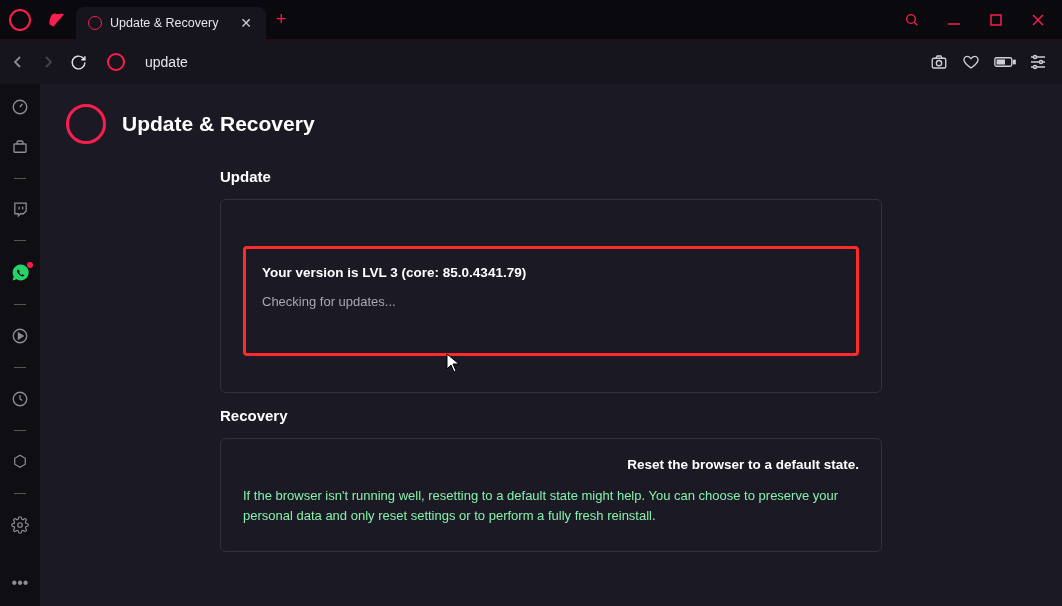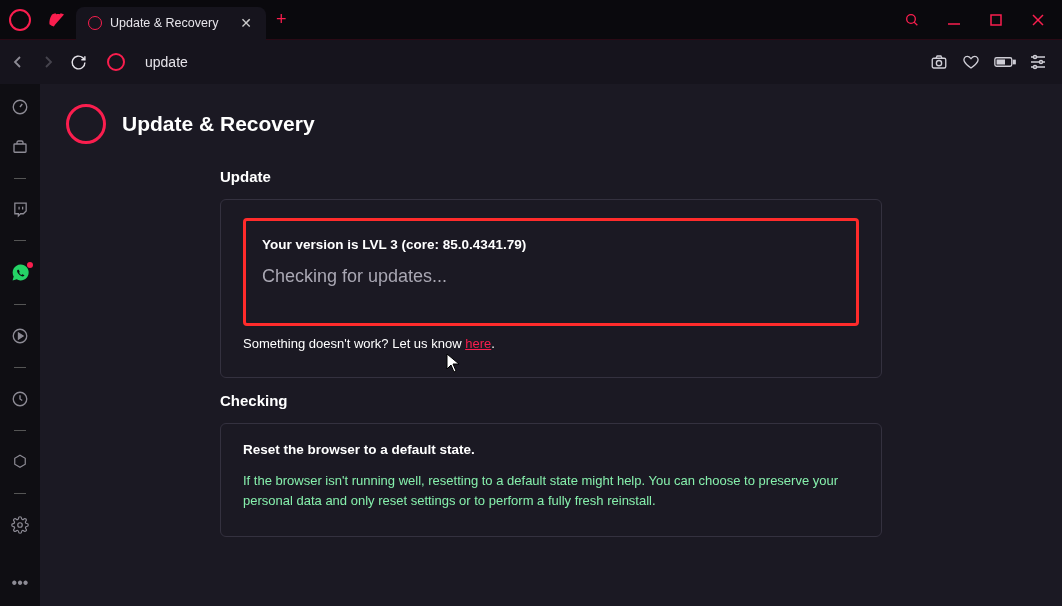--- a/index.html
+++ b/index.html
@@ -37,27 +37,27 @@
 .sidebar-bottom { margin-top: auto; padding-bottom: 14px; color:#8d8b95; }
 
 .content { flex: 1; background: #1b1923; overflow: auto; }
 .page-header { display: flex; align-items: center; gap: 16px; padding: 20px 26px 10px; }
 .page-header .big-o { width: 40px; height: 40px; border-radius: 50%; border: 3px solid #fa1e4e; flex-shrink:0; }
 .page-title { font-size: 21px; font-weight: 600; color: #fff; }
 
 .section { padding: 14px 180px 0; }
 .section-h { font-size: 15px; font-weight: 600; color: #fff; margin-bottom: 14px; }
 .card { border: 1px solid #34313f; border-radius: 6px; padding: 18px 22px 26px; background: #1b1923; }
-.highlight-box { border: 3px solid #ff2b2b; border-radius: 4px; padding: 16px 16px 14px; margin-bottom: 10px; }
+.highlight-box { border: 3px solid #ff2b2b; border-radius: 4px; padding: 16px 16px 22px; margin-bottom: 10px; margin-top: 28px; }
 .ver-line { font-size: 13.5px; font-weight: 600; color: #fff; margin-bottom: 14px; }
-.status-line { font-size: 18px; color: #a9a7b3; margin-bottom: 22px; }
+.status-line { font-size: 13px; color: #a9a7b3; margin-bottom: 22px; }
 .check-btn { font-size: 13px; color: #bdbcc6; background: transparent; border: 1px solid #3d3a47; padding: 9px 16px; border-radius: 3px; cursor: pointer; }
 .feedback { font-size: 13px; color: #fff; margin-top: 8px; }
 .feedback a { color: #fa1e4e; text-decoration: underline; }
-.recovery-text1 { font-size: 13.5px; font-weight:600; color:#fff; margin-bottom:14px; }
+.recovery-text1 { font-size: 13.5px; font-weight:600; color:#fff; margin-bottom:14px;text-align:right; }
 .recovery-text2 { font-size: 13px; color:#86efac; line-height:1.5; }
 
 
 .cursor { position: absolute; left: 446px; top: 353px; pointer-events:none; }
 
 svg { display:block; }
 </style>
 </head>
 <body>
 
@@ -227,28 +227,25 @@
         <div class="highlight-box">
           <div class="ver-line">
             <span>Your version is</span>
             <span> </span>
             <span>LVL 3</span>
             <span> </span>
             <span>(core: 85.0.4341.79)</span>
           </div>
           <div class="status-line">Checking for updates...</div>
         </div>
-        <div class="feedback">
-          <span>Something doesn't work? Let us know </span><a href="#">here</a><span>.</span>
-        </div>
       </div>
     </div>
 
     <div class="section">
-      <div class="section-h">Checking</div>
+      <div class="section-h">Recovery</div>
       <div class="card">
         <div class="recovery-text1">Reset the browser to a default state.</div>
         <div class="recovery-text2">If the browser isn't running well, resetting to a default state might help. You can choose to preserve your personal data and only reset settings or to perform a fully fresh reinstall.</div>
       </div>
     </div>
   </div>
 </div>
 
 <svg class="cursor" width="14" height="20" viewBox="0 0 14 20">
     <path d="M1 1l0 15 4-4 3 7 2-1-3-7 6 0z" fill="#fff" stroke="#000" stroke-width="1"></path>

